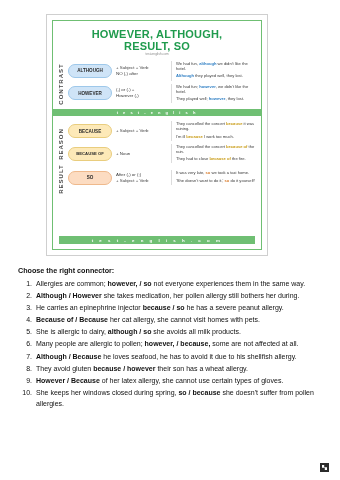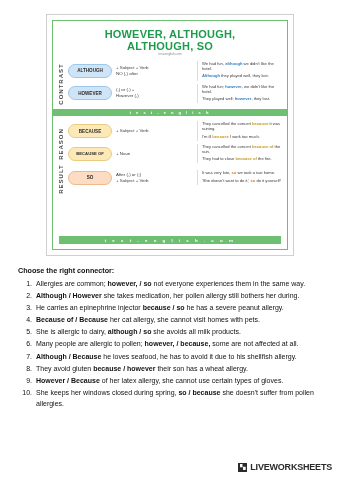--- a/index.html
+++ b/index.html
@@ -8,21 +8,21 @@
     width: 340px; height: 480px;
     background: #ffffff;
     font-family: "Liberation Sans", sans-serif;
   }
   body { position: relative; overflow: hidden; }
 
   
   .poster {
     position: absolute;
     left: 46px; top: 14px;
-    width: 248px; height: 242px;
+    width: 222px; height: 242px;
     background: #ffffff;
     border: 1px solid #cfcfcf;
     overflow: hidden;
   }
   .poster-inner {
     position: absolute;
     left: 5px; top: 5px; right: 5px; bottom: 5px;
     border: 1px solid #6fbf73;
     background: #ffffff;
   }
@@ -179,21 +179,21 @@
   }
 </style>
 </head>
 <body>
 
 <div class="poster">
   <div class="poster-inner">
 
     <div class="poster-title">
       <div>HOWEVER, ALTHOUGH,</div>
-      <div>ALTHOUGH, SO</div>
+      <div>RESULT, SO</div>
     </div>
     <div class="poster-sub">test-english.com</div>
 
     <div class="band">
       <div class="band-label">
         <span>CONTRAST</span>
       </div>
       <div class="band-body">
         <div class="row">
           <div class="chip blue">ALTHOUGH</div>
@@ -270,14 +270,13 @@
   <li><span>She is allergic to dairy, </span><b>although / so</b><span> she avoids all milk products.</span></li>
   <li><span>Many people are allergic to pollen; </span><b>however, / because,</b><span> some are not affected at all.</span></li>
   <li><span></span><b>Although / Because</b><span> he loves seafood, he has to avoid it due to his shellfish allergy.</span></li>
   <li><span>They avoid gluten </span><b>because / however</b><span> their son has a wheat allergy.</span></li>
   <li><span></span><b>However / Because</b><span> of her latex allergy, she cannot use certain types of gloves.</span></li>
   <li><span>She keeps her windows closed during spring, </span><b>so / because</b><span> she doesn't suffer from pollen allergies.</span></li>
 </ol>
 
 <div class="brand">
   <span class="sq"></span>
-  <span>LIVEWORKSHEETS</span>
 </div>
 
 </body></html>

